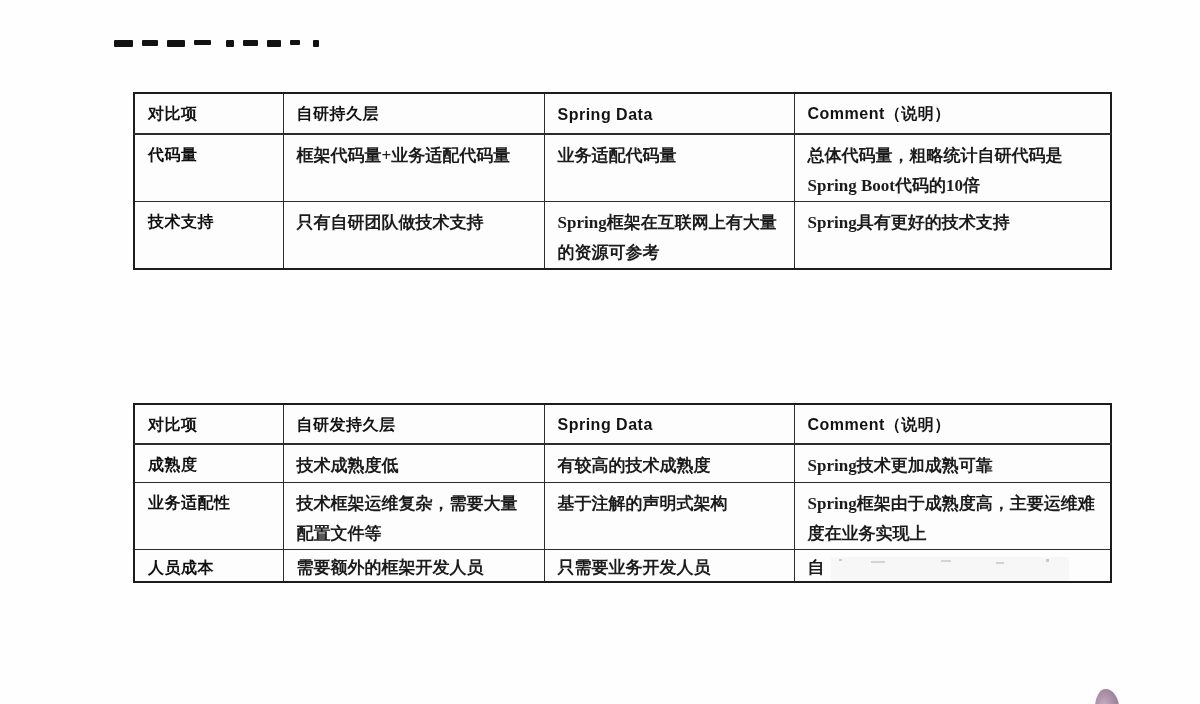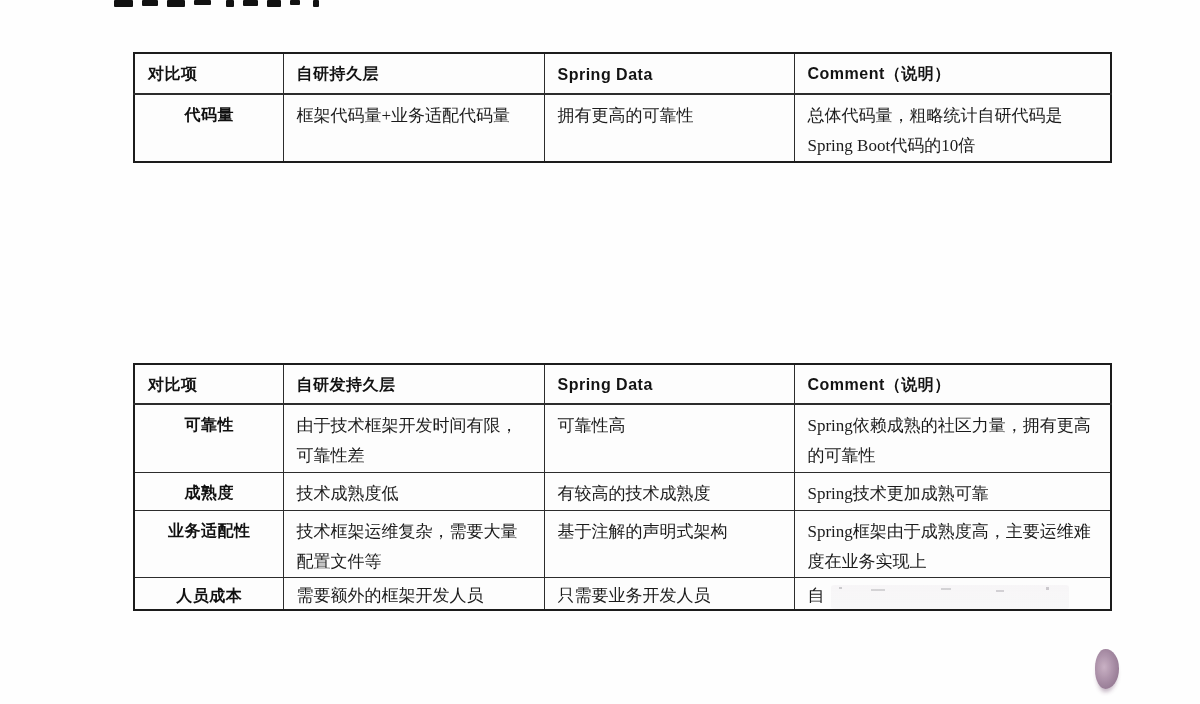--- a/index.html
+++ b/index.html
@@ -4,21 +4,21 @@
 <style>
   html, body {
     margin: 0; padding: 0;
     width: 1200px; height: 704px;
     background: #fefefe;
     overflow: hidden;
     position: relative;
     font-family: "Liberation Sans", sans-serif;
     color: #161616;
   }
-  .page { position: absolute; inset: 0; }
+  .page { position: absolute; inset: 0; margin-top: 40px; }
 
   
   .top-fragment {
     position: absolute; left: 114px; top: 0; height: 9px; width: 320px;
     display: flex; align-items: flex-start; gap: 9px;
     overflow: hidden;
   }
   .top-fragment i {
     display: block; background: #121212; border-radius: 1px;
   }
@@ -44,30 +44,30 @@
     font-weight: 700;
     font-size: 16px;
     color: #131313;
     letter-spacing: 0.5px;
   }
   .cmp-table td {
     vertical-align: top;
     padding: 6px 12px 0 13px;
     line-height: 30px;
     font-size: 17px;
+    font-weight: bold;
   }
   td.c-item {
     font-family: "Liberation Sans", sans-serif;
     font-weight: 700;
     font-size: 16px;
     letter-spacing: 0.5px;
     color: #101010;
     padding-top: 8px;
     line-height: 24px;
-    text-align: center;
   }
   td.c-body {
     font-family: "Liberation Serif", "DejaVu Serif", serif;
     color: #1b1b1b;
   }
   #table1 { left: 133px; top: 52px; }
   #table2 { left: 133px; top: 363px; }
 
   
   .cell-erased { position: relative; }
@@ -123,45 +123,45 @@
     <tbody>
         <tr style="height:41px">
       <th>对比项</th>
       <th>自研持久层</th>
       <th>Spring Data</th>
       <th>Comment（说明）</th>
     </tr>
     <tr style="height:67px">
       <td class="c-item">代码量</td>
       <td class="c-body">框架代码量+业务适配代码量</td>
-      <td class="c-body">拥有更高的可靠性</td>
+      <td class="c-body">业务适配代码量</td>
       <td class="c-body">总体代码量，粗略统计自研代码是Spring Boot代码的10倍</td>
+    </tr>
+    <tr style="height:66px">
+      <td class="c-item">技术支持</td>
+      <td class="c-body">只有自研团队做技术支持</td>
+      <td class="c-body">Spring框架在互联网上有大量的资源可参考</td>
+      <td class="c-body">Spring具有更好的技术支持</td>
     </tr>
   </tbody>
     </table>
 
   <table class="cmp-table" id="table2">
     <colgroup>
       <col style="width:149px">
         <col style="width:261px">
         <col style="width:250px">
         <col style="width:317px">
     </colgroup>
     <tbody>
         <tr style="height:40px">
       <th>对比项</th>
       <th>自研发持久层</th>
       <th>Spring Data</th>
       <th>Comment（说明）</th>
-    </tr>
-    <tr style="height:68px">
-      <td class="c-item">可靠性</td>
-      <td class="c-body">由于技术框架开发时间有限，可靠性差</td>
-      <td class="c-body">可靠性高</td>
-      <td class="c-body">Spring依赖成熟的社区力量，拥有更高的可靠性</td>
     </tr>
     <tr style="height:38px">
       <td class="c-item">成熟度</td>
       <td class="c-body">技术成熟度低</td>
       <td class="c-body">有较高的技术成熟度</td>
       <td class="c-body">Spring技术更加成熟可靠</td>
     </tr>
     <tr style="height:67px">
       <td class="c-item">业务适配性</td>
       <td class="c-body">技术框架运维复杂，需要大量配置文件等</td>

